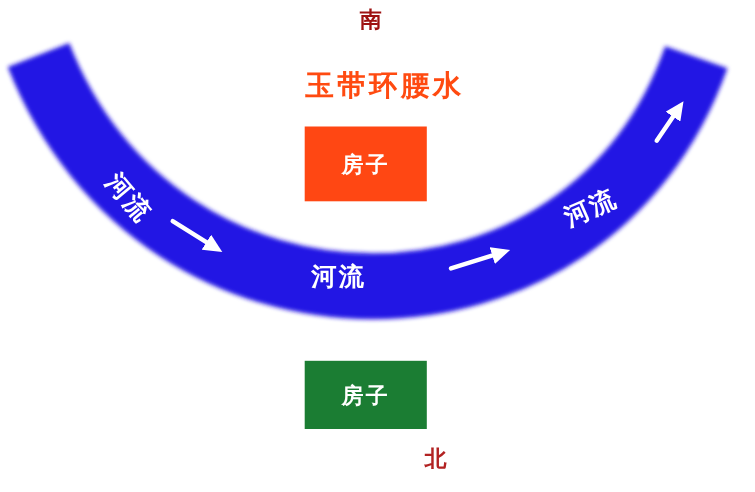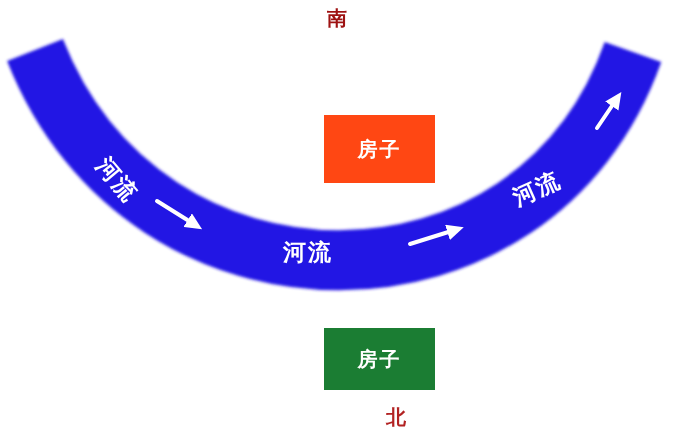--- a/index.html
+++ b/index.html
@@ -22,21 +22,20 @@
   .top-caption {
     left: 350px; top: 78px;
     font-size: 26px; font-weight: bold;
     letter-spacing: 3px;
     color: #ff4a10;
   }
   .house {
     display: flex; align-items: center; justify-content: center;
     color: #ffffff; font-size: 20px; font-weight: bold;
     letter-spacing: 2px;
-    margin-left: 47px;
   }
   .house-top {
     left: 277px; top: 115px; width: 111px; height: 68px;
     background: #ff4713;
   }
   .house-bottom {
     left: 277px; top: 328px; width: 111px; height: 62px;
     background: #1b7d33;
   }
   .river-label {
@@ -83,20 +82,21 @@
     <g filter="url(#softarrow)">
       <path d="M 157 201 L 197 226" fill="none" stroke-width="4" stroke-linecap="round" marker-end="url(#ah)" stroke="#ffffff"></path>
       <path d="M 410 244 L 458 229" fill="none" stroke-width="4" stroke-linecap="round" marker-end="url(#ah)" stroke="#ffffff"></path>
       <path d="M 597 128 L 618 97" fill="none" stroke-width="4" stroke-linecap="round" marker-end="url(#ah)" stroke="#ffffff"></path>
     </g>
   </svg>
 
   <div class="abs centered compass-south">南</div>
   <div class="abs centered compass-north">北</div>
 
+  <div class="abs centered top-caption">玉带环腰水</div>
 
   <div class="abs house house-top">
     <span>房子</span>
   </div>
   <div class="abs house house-bottom">
     <span>房子</span>
   </div>
 
   <div class="abs centered river-label rl-left">河流</div>
   <div class="abs centered river-label rl-mid">河流</div>

